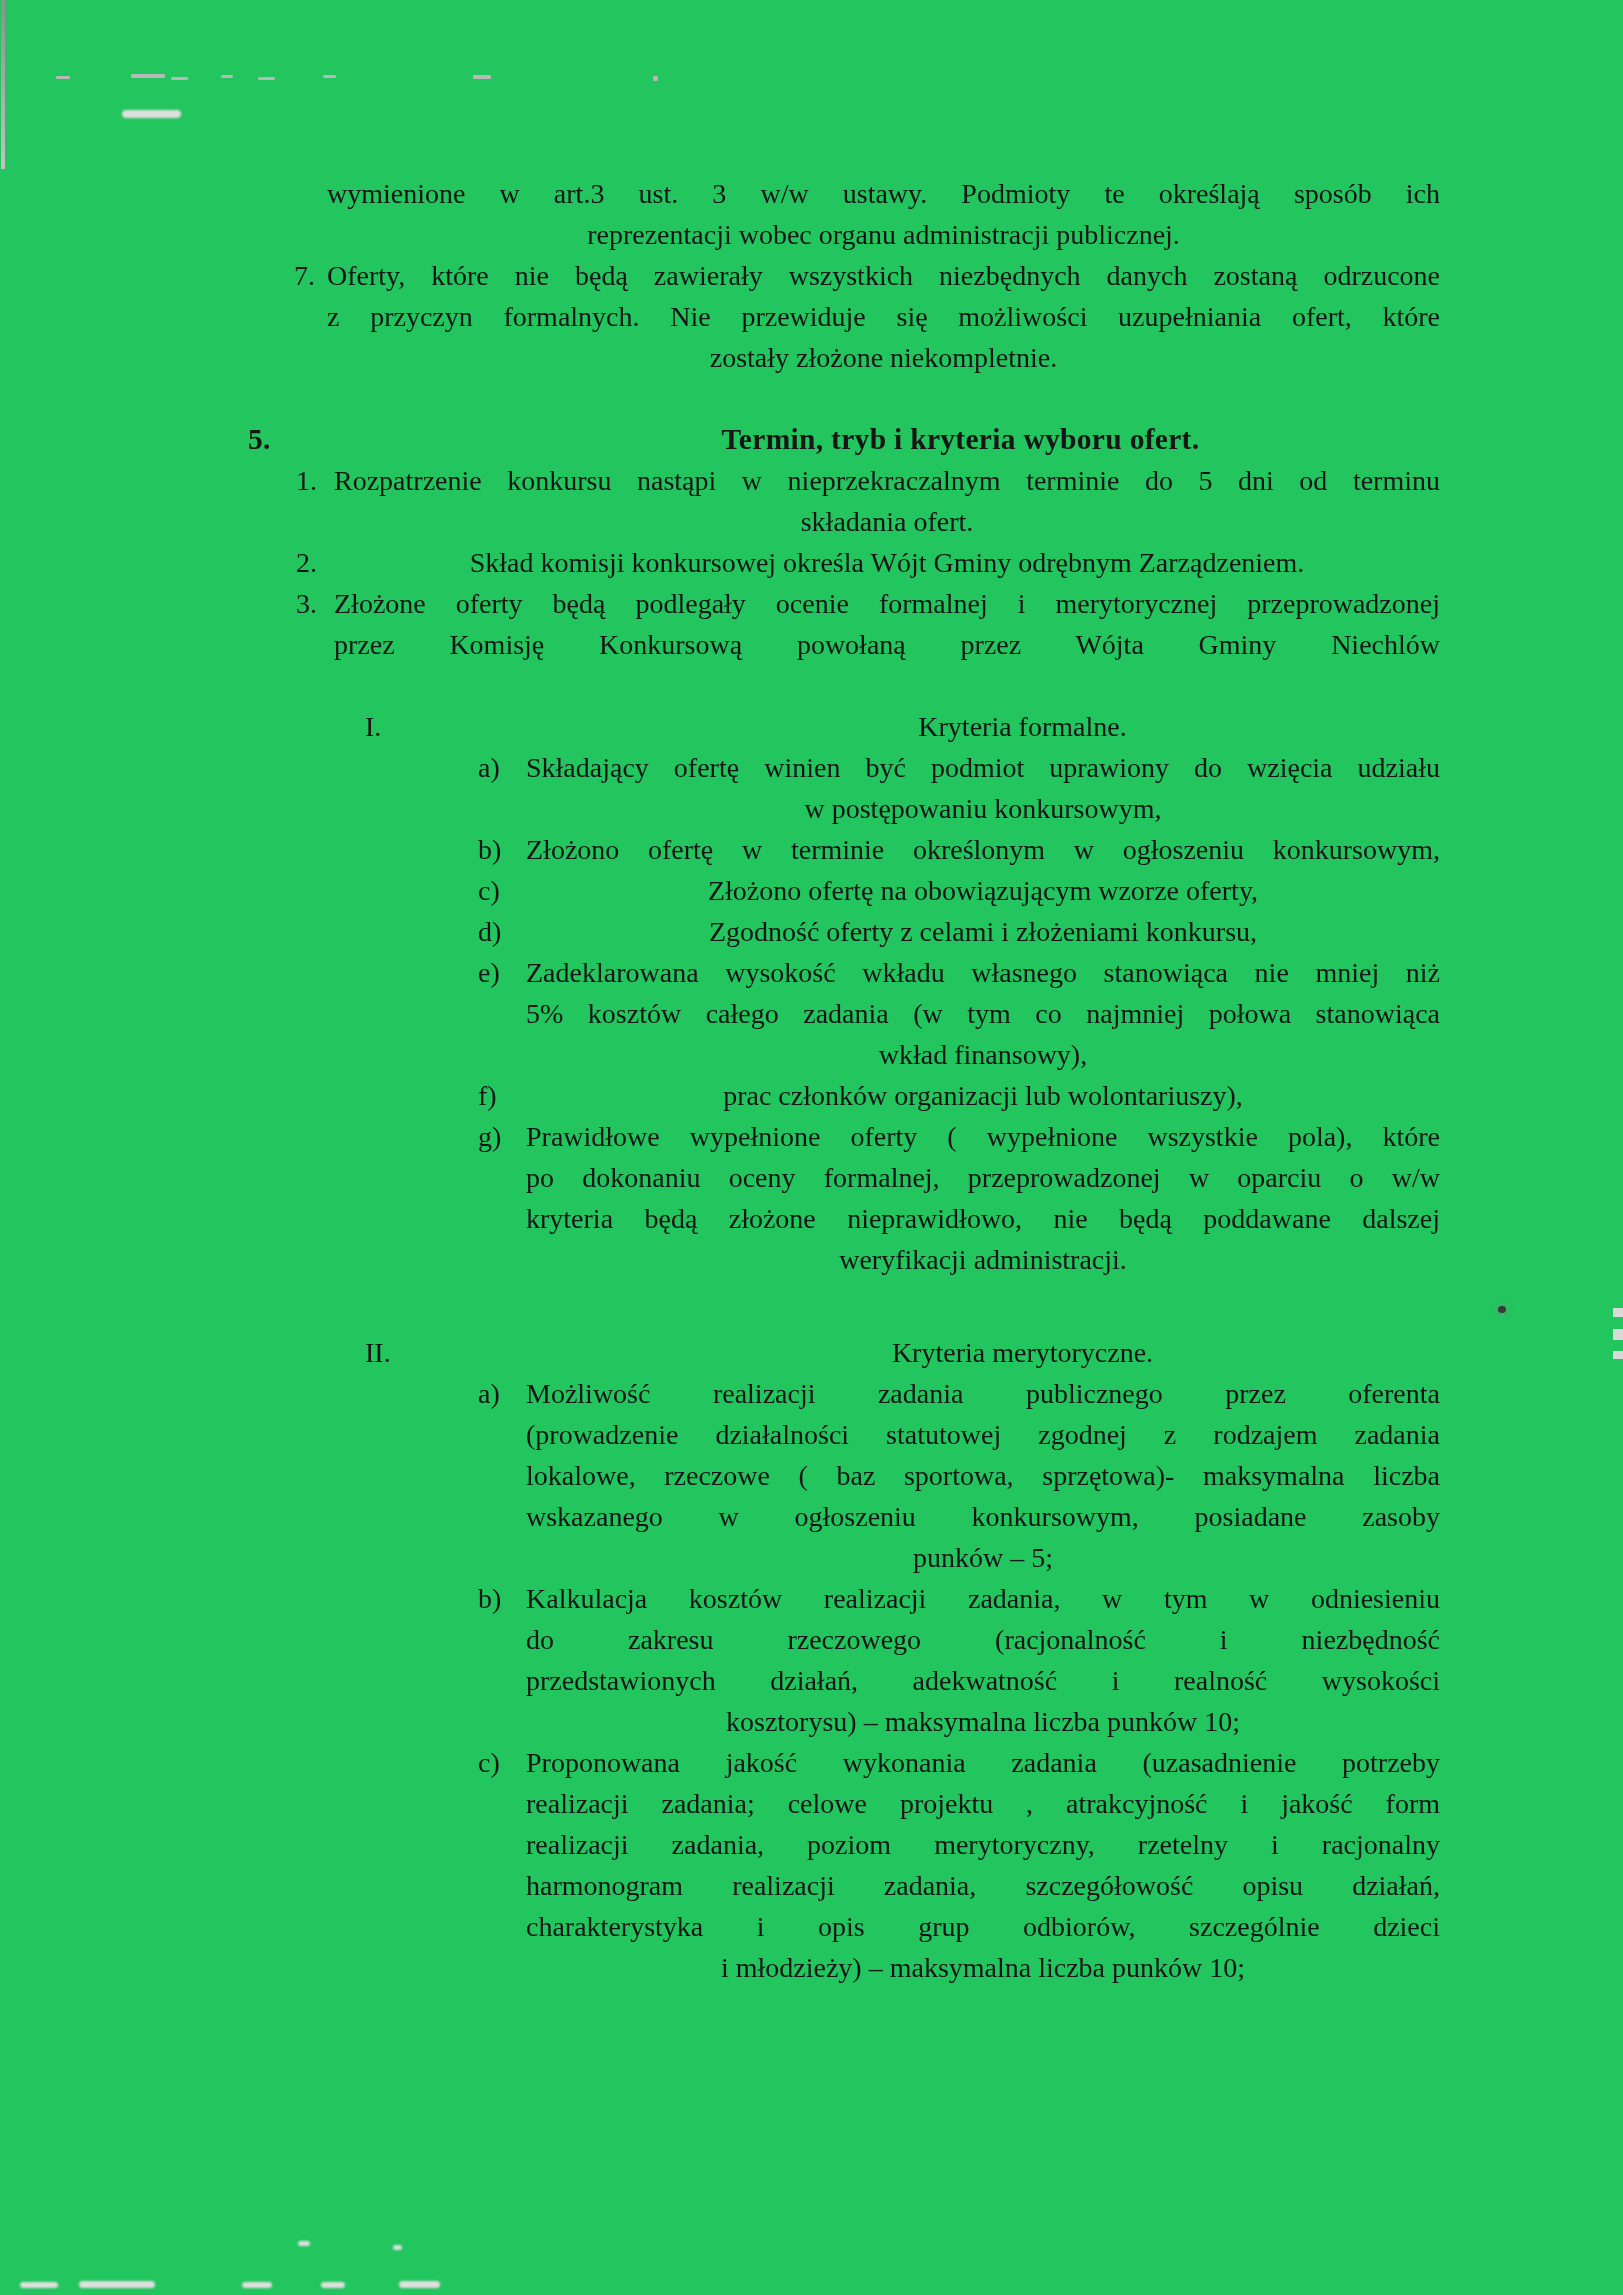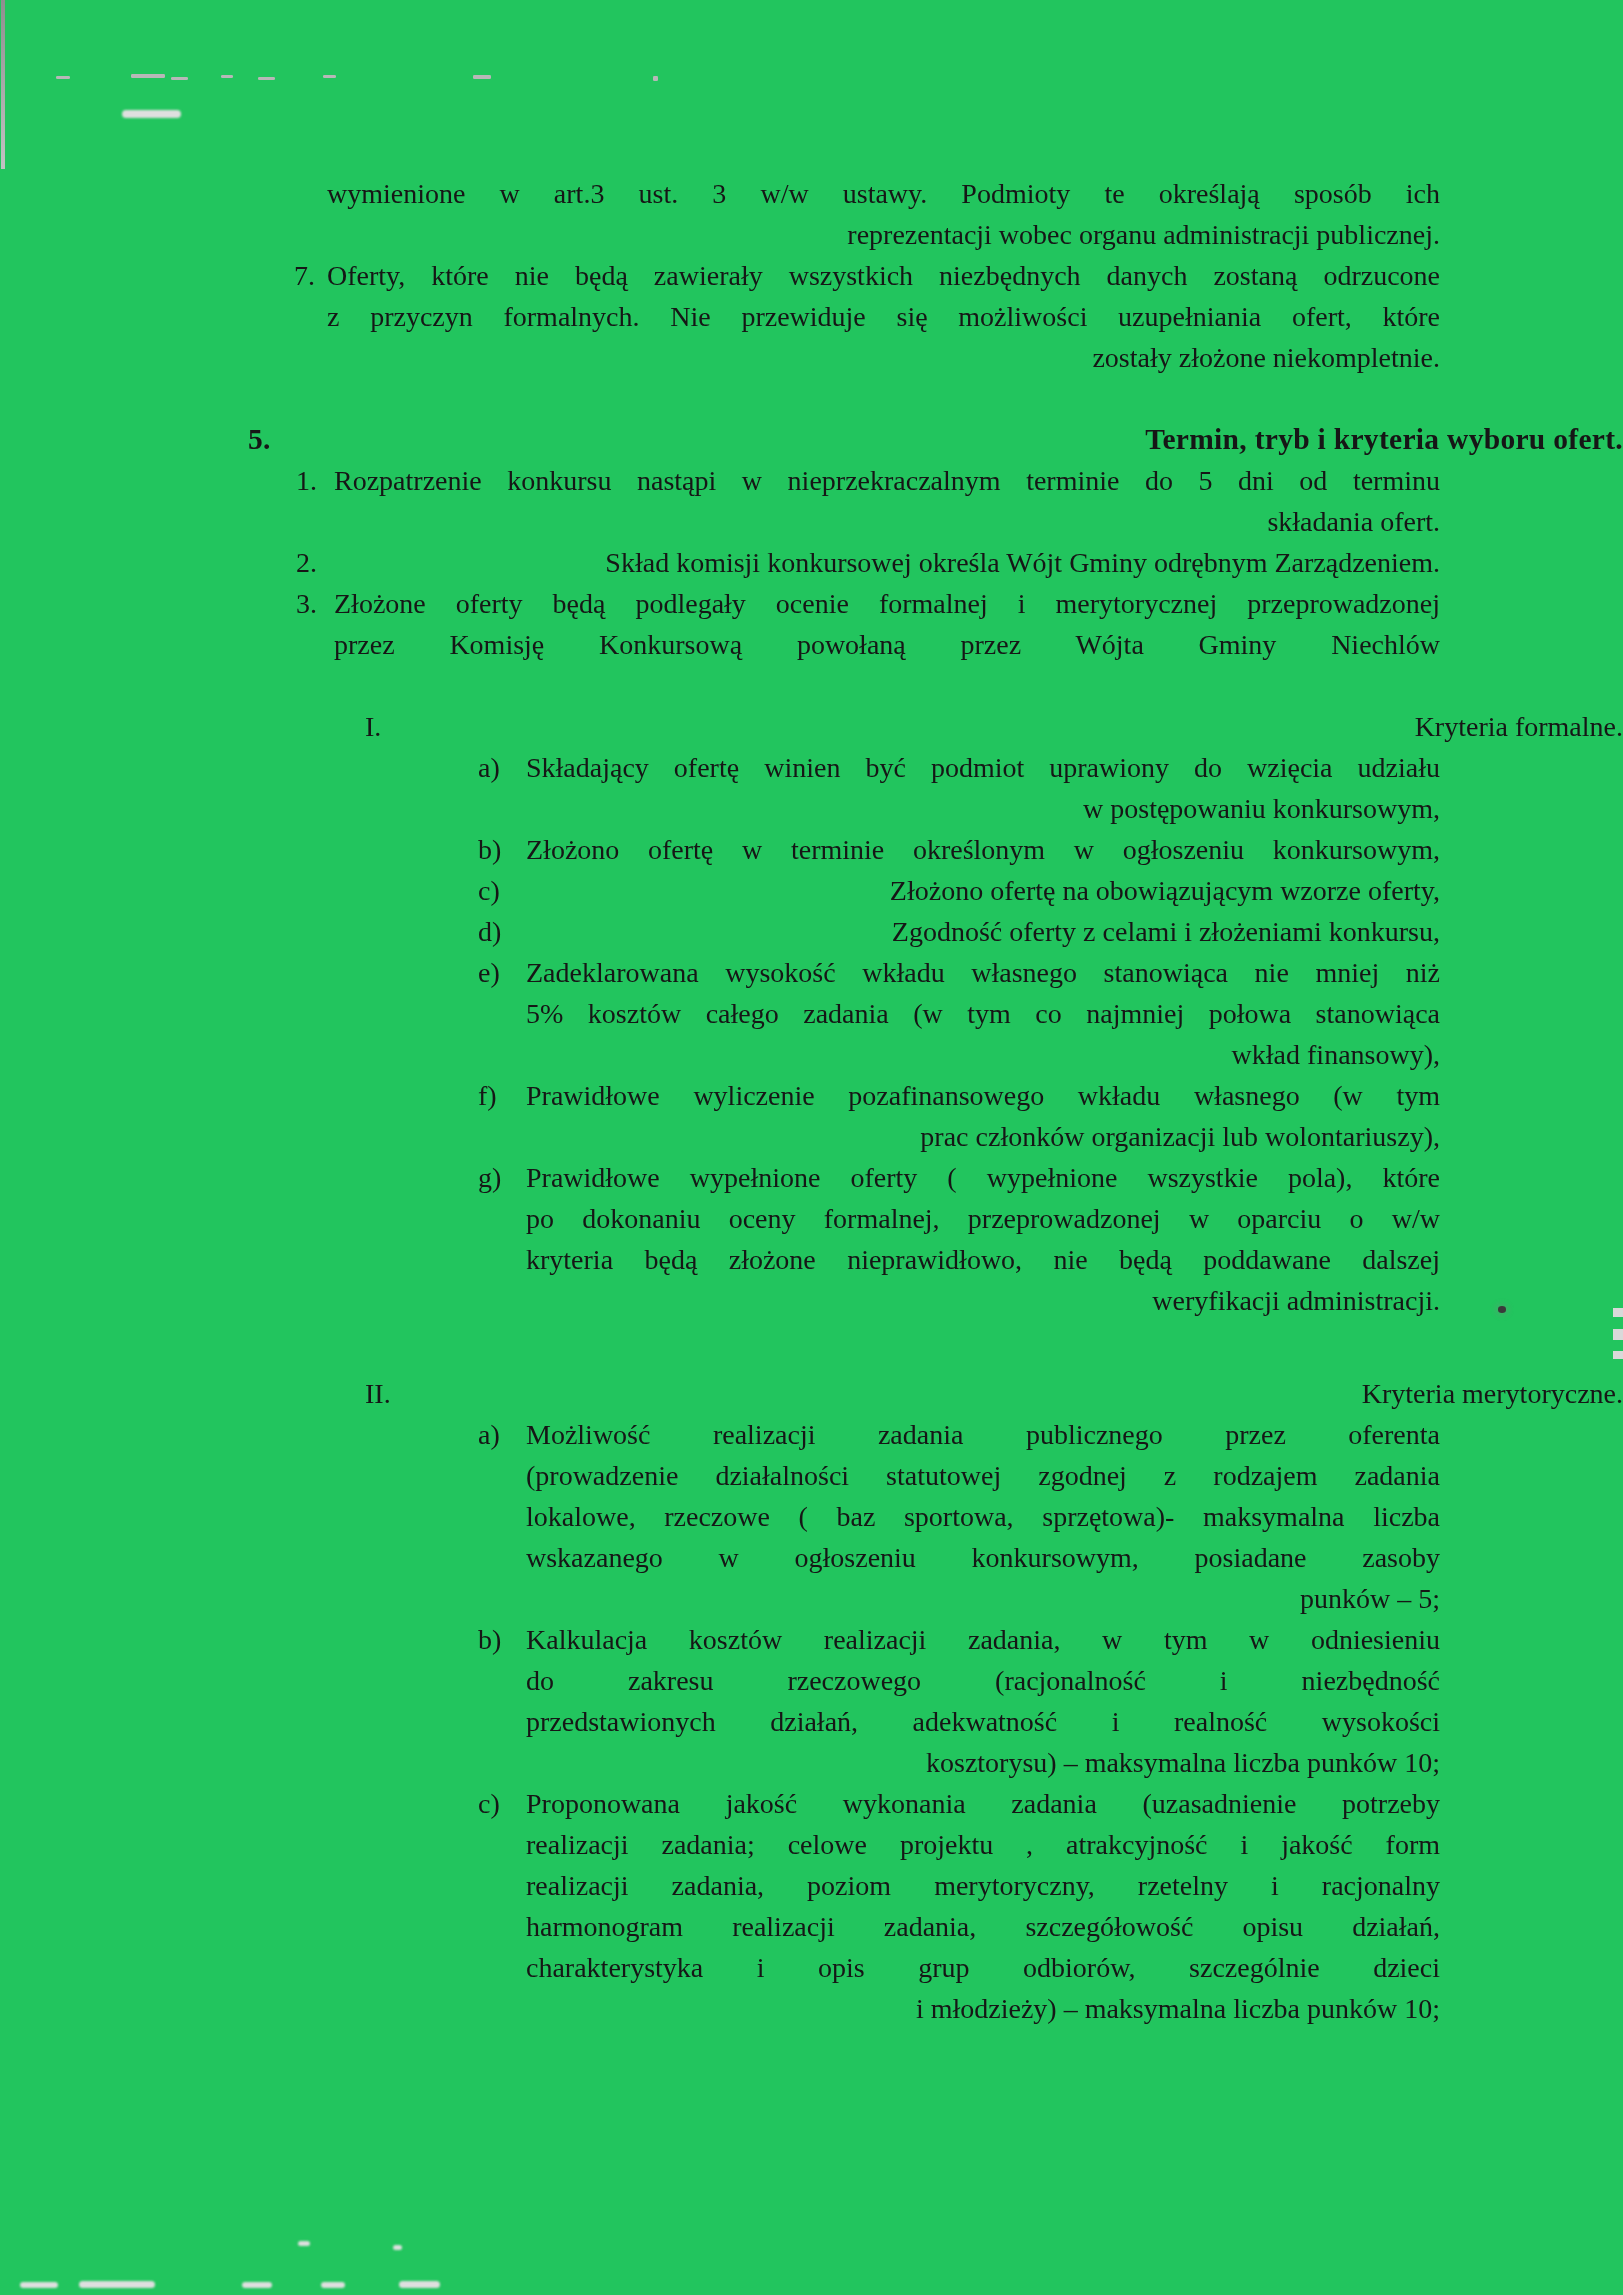--- a/index.html
+++ b/index.html
@@ -25,21 +25,21 @@
   .w-h5 .marker { left:-50px; }
   .w-sub { margin-left:334px; width:1106px; }
   .w-sub .marker { left:-38px; }
   .w-hd { margin-left:422px; }
   .w-hd .marker { left:-57px; }
   .w-ag { margin-left:526px; width:914px; }
   .w-ag .marker { left:-48px; }
 
   .ln { height:41px; overflow:hidden; }
   .ln.j { text-align:justify; text-align-last:justify; }
-  .ln.l { text-align:right; white-space:nowrap; }
+  .ln.l { text-align:center; white-space:nowrap; }
 
   .gap-s { height:41px; }
   .gap-l { height:52px; }
 
   
   .art { position:absolute; pointer-events:none; }
   .a-leftline { left:1.3px; top:0; width:3.3px; height:169px;
                 background:linear-gradient(#8f8f8f,#c2c2c2); }
   .a-speck { background:#b8b8b8; border-radius:1.3px; filter:blur(0.7px); }
   .a-smudge { background:#dfdfdf; border-radius:3.9px; filter:blur(1.3px); }
@@ -135,21 +135,20 @@
       <div class="ln l">Zgodność oferty z celami i złożeniami konkursu,</div>
     </div>
     <div class="blk w-ag">
       <span class="marker">e)</span>
       <div class="ln j">Zadeklarowana wysokość wkładu własnego stanowiąca nie mniej niż</div>
       <div class="ln j">5% kosztów całego zadania (w tym co najmniej połowa stanowiąca</div>
       <div class="ln l">wkład finansowy),</div>
     </div>
     <div class="blk w-ag">
       <span class="marker">f)</span>
-      <div class="ln j">Prawidłowe wyliczenie pozafinansowego wkładu własnego (w tym</div>
       <div class="ln l">prac członków organizacji lub wolontariuszy),</div>
     </div>
     <div class="blk w-ag">
       <span class="marker">g)</span>
       <div class="ln j">Prawidłowe wypełnione oferty ( wypełnione wszystkie pola), które</div>
       <div class="ln j">po dokonaniu oceny formalnej, przeprowadzonej w oparciu o w/w</div>
       <div class="ln j">kryteria będą złożone nieprawidłowo, nie będą poddawane dalszej</div>
       <div class="ln l">weryfikacji administracji.</div>
     </div>
 

